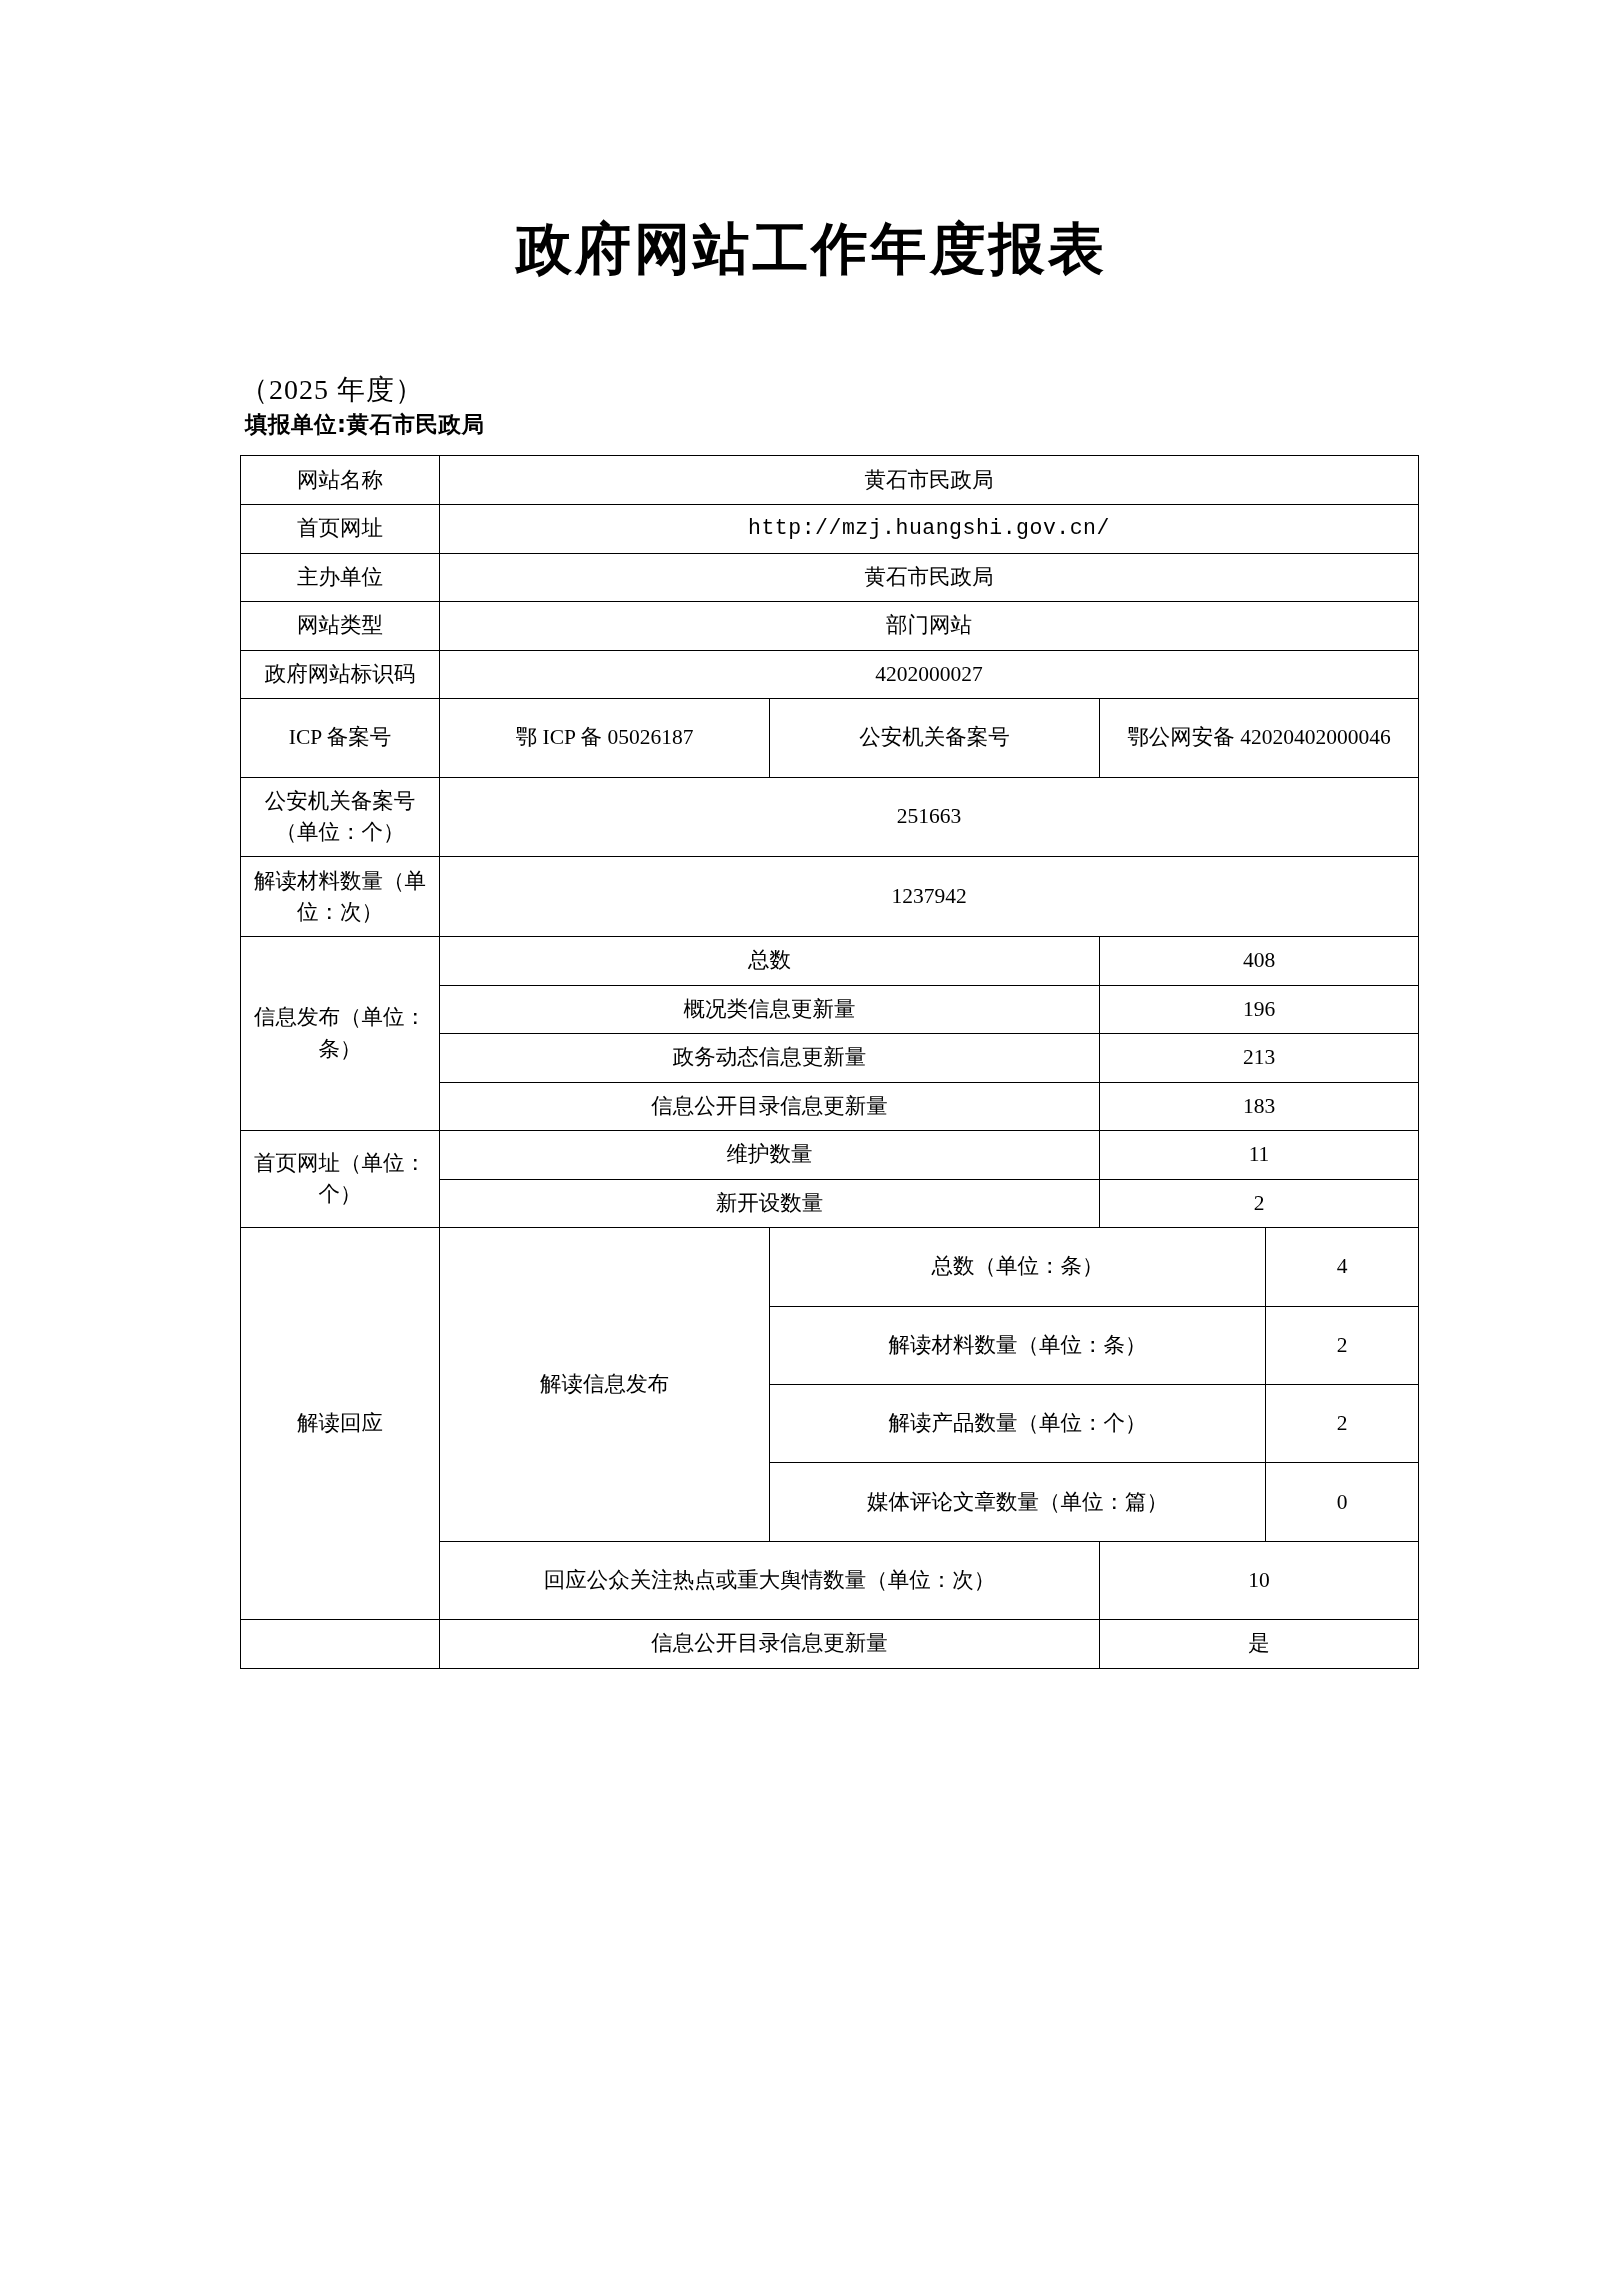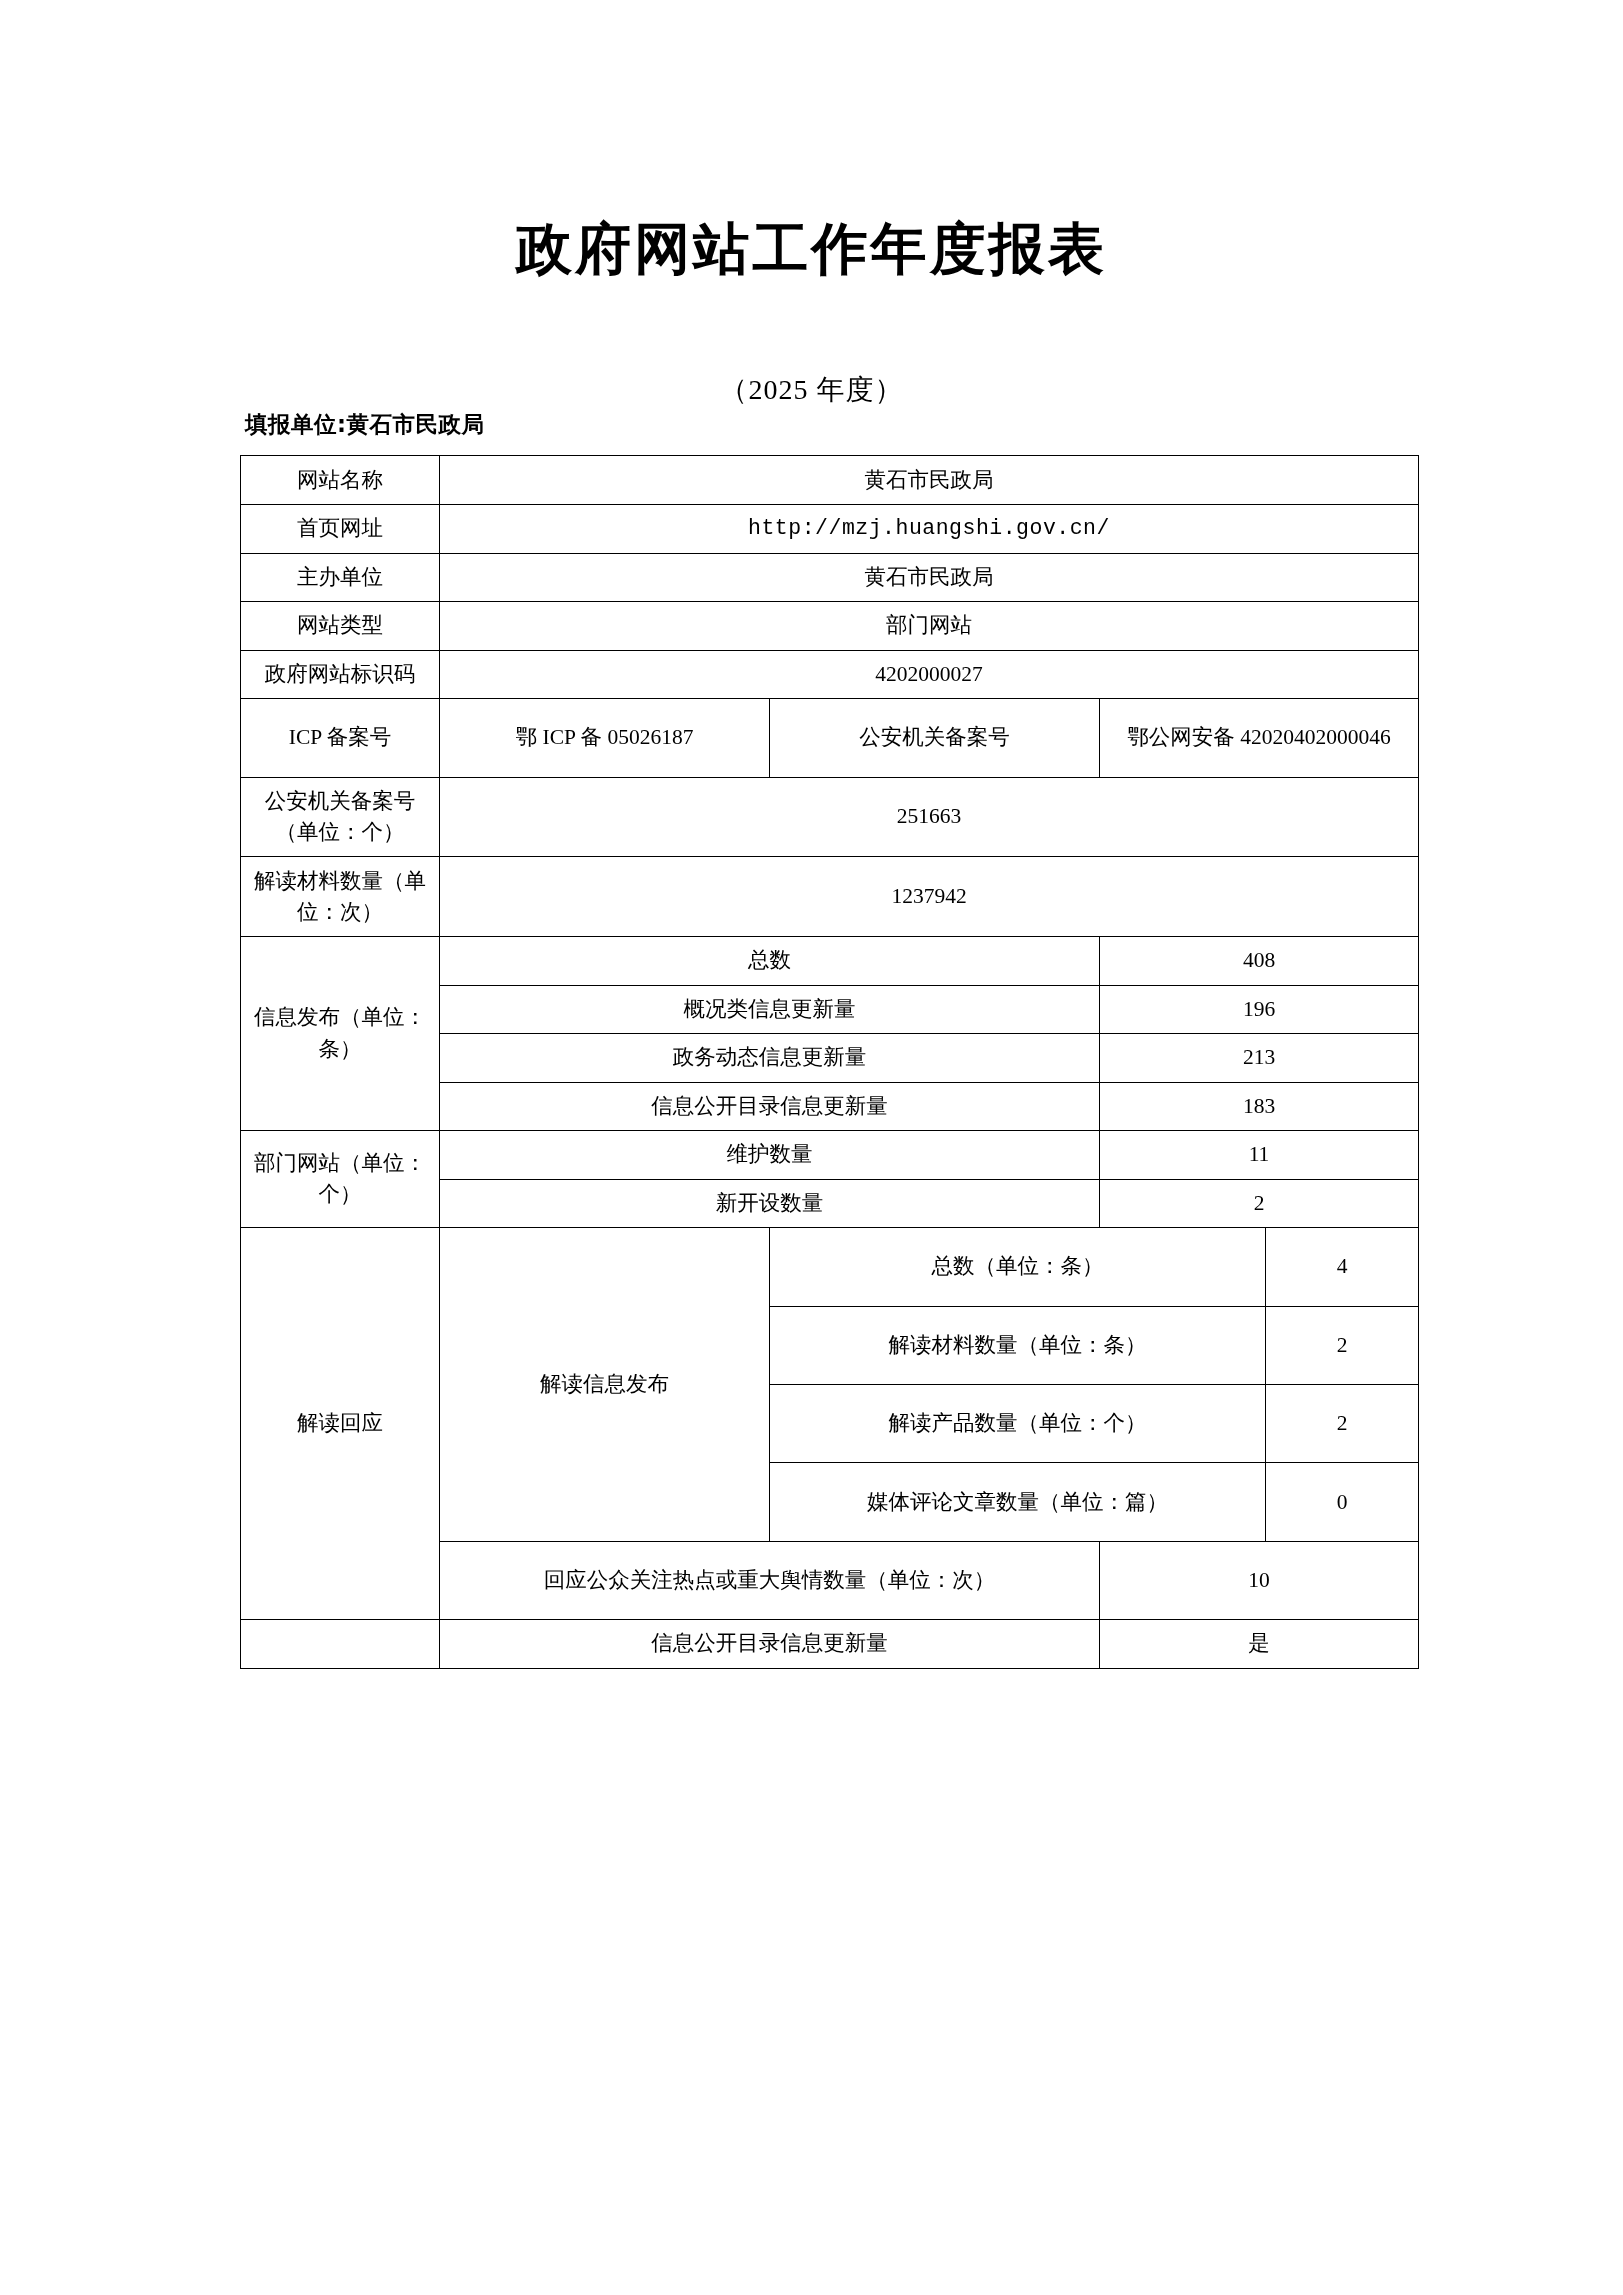--- a/index.html
+++ b/index.html
@@ -25,21 +25,21 @@
   .doc-title {
     text-align: center;
     font-family: "DejaVu Sans", "Liberation Sans", sans-serif;
     font-weight: bold;
     font-size: 56px;
     letter-spacing: 3.1px;
     margin-top: 215px;
     line-height: 1.2;
   }
   .doc-subtitle {
-    text-align: center;
+    text-align: left;
     font-size: 28px;
     margin-top: 89px;
     letter-spacing: 1px;
   }
   .report-unit {
     margin-left: 5.1px;
     font-family: "DejaVu Sans", "Liberation Sans", sans-serif;
     font-weight: bold;
     font-size: 22.5px;
     letter-spacing: 0.5px;
@@ -136,21 +136,21 @@
       </tr>
       <tr>
         <td colspan="2">政务动态信息更新量</td>
         <td colspan="2" class="num">213</td>
       </tr>
       <tr>
         <td colspan="2">信息公开目录信息更新量</td>
         <td colspan="2" class="num">183</td>
       </tr>
       <tr>
-        <td rowspan="2">部门网站（单位：个）</td>
+        <td rowspan="2">首页网址（单位：个）</td>
         <td colspan="2">维护数量</td>
         <td colspan="2" class="num">11</td>
       </tr>
       <tr>
         <td colspan="2">新开设数量</td>
         <td colspan="2" class="num">2</td>
       </tr>
       <tr>
         <td rowspan="5">解读回应</td>
         <td rowspan="4">解读信息发布</td>

